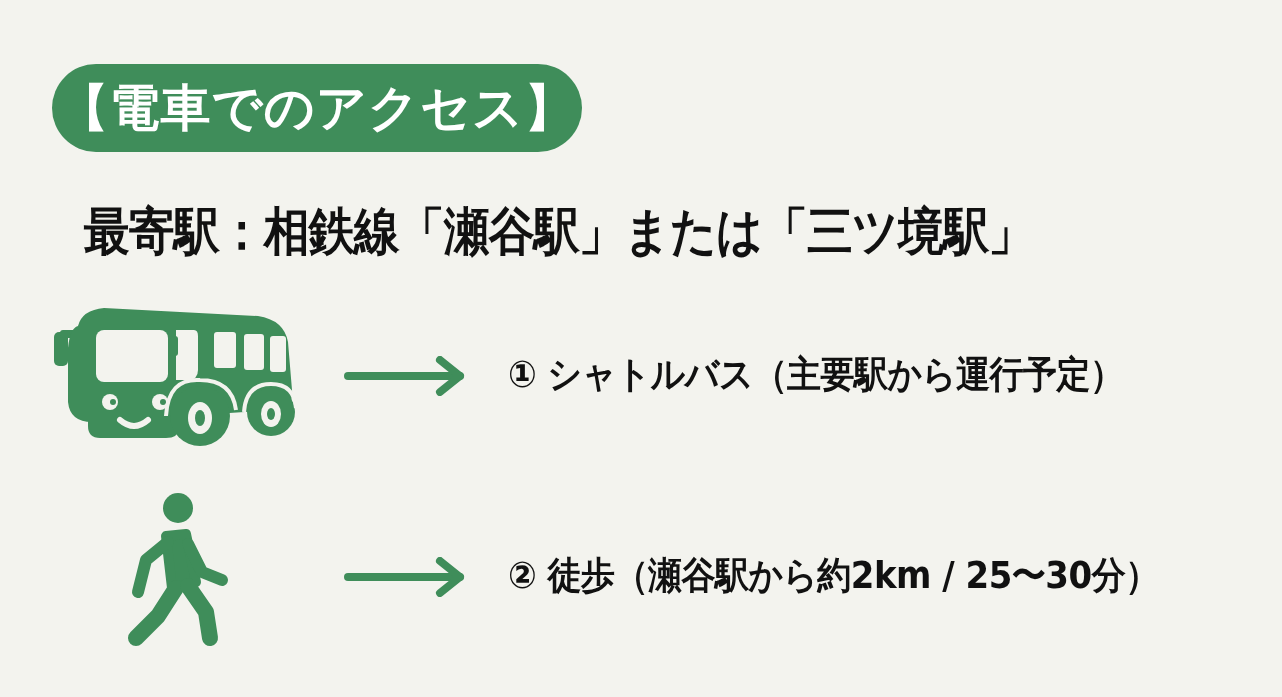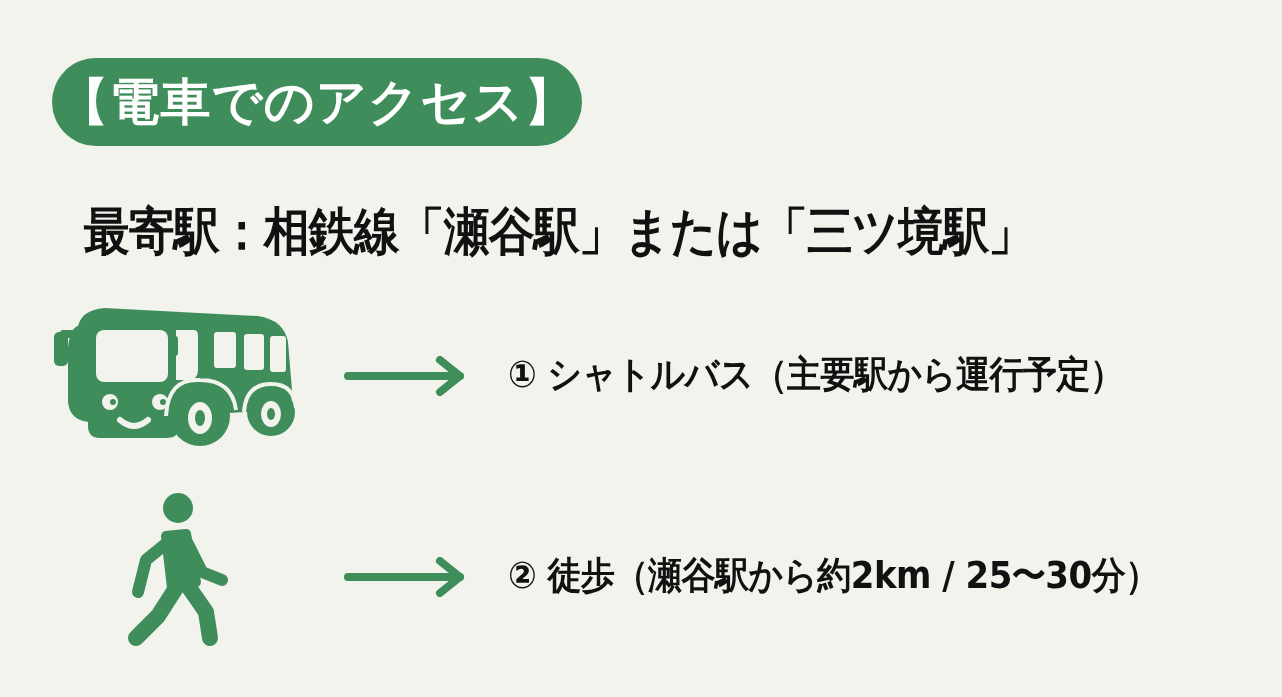--- a/index.html
+++ b/index.html
@@ -10,21 +10,21 @@
       width: 1282px;
       height: 697px;
       background: #f3f3ee;
       position: relative;
       overflow: hidden;
       font-family: "DejaVu Sans", "Liberation Sans", sans-serif;
     }
     .header-pill {
       position: absolute;
       left: 52px;
-      top: 58px;
+      top: 64px;
       width: 530px;
       height: 88px;
       background: #3f8d5a;
       border-radius: 44px;
       display: flex;
       align-items: center;
       justify-content: center;
       text-align: right;
     }
     .header-pill span {

